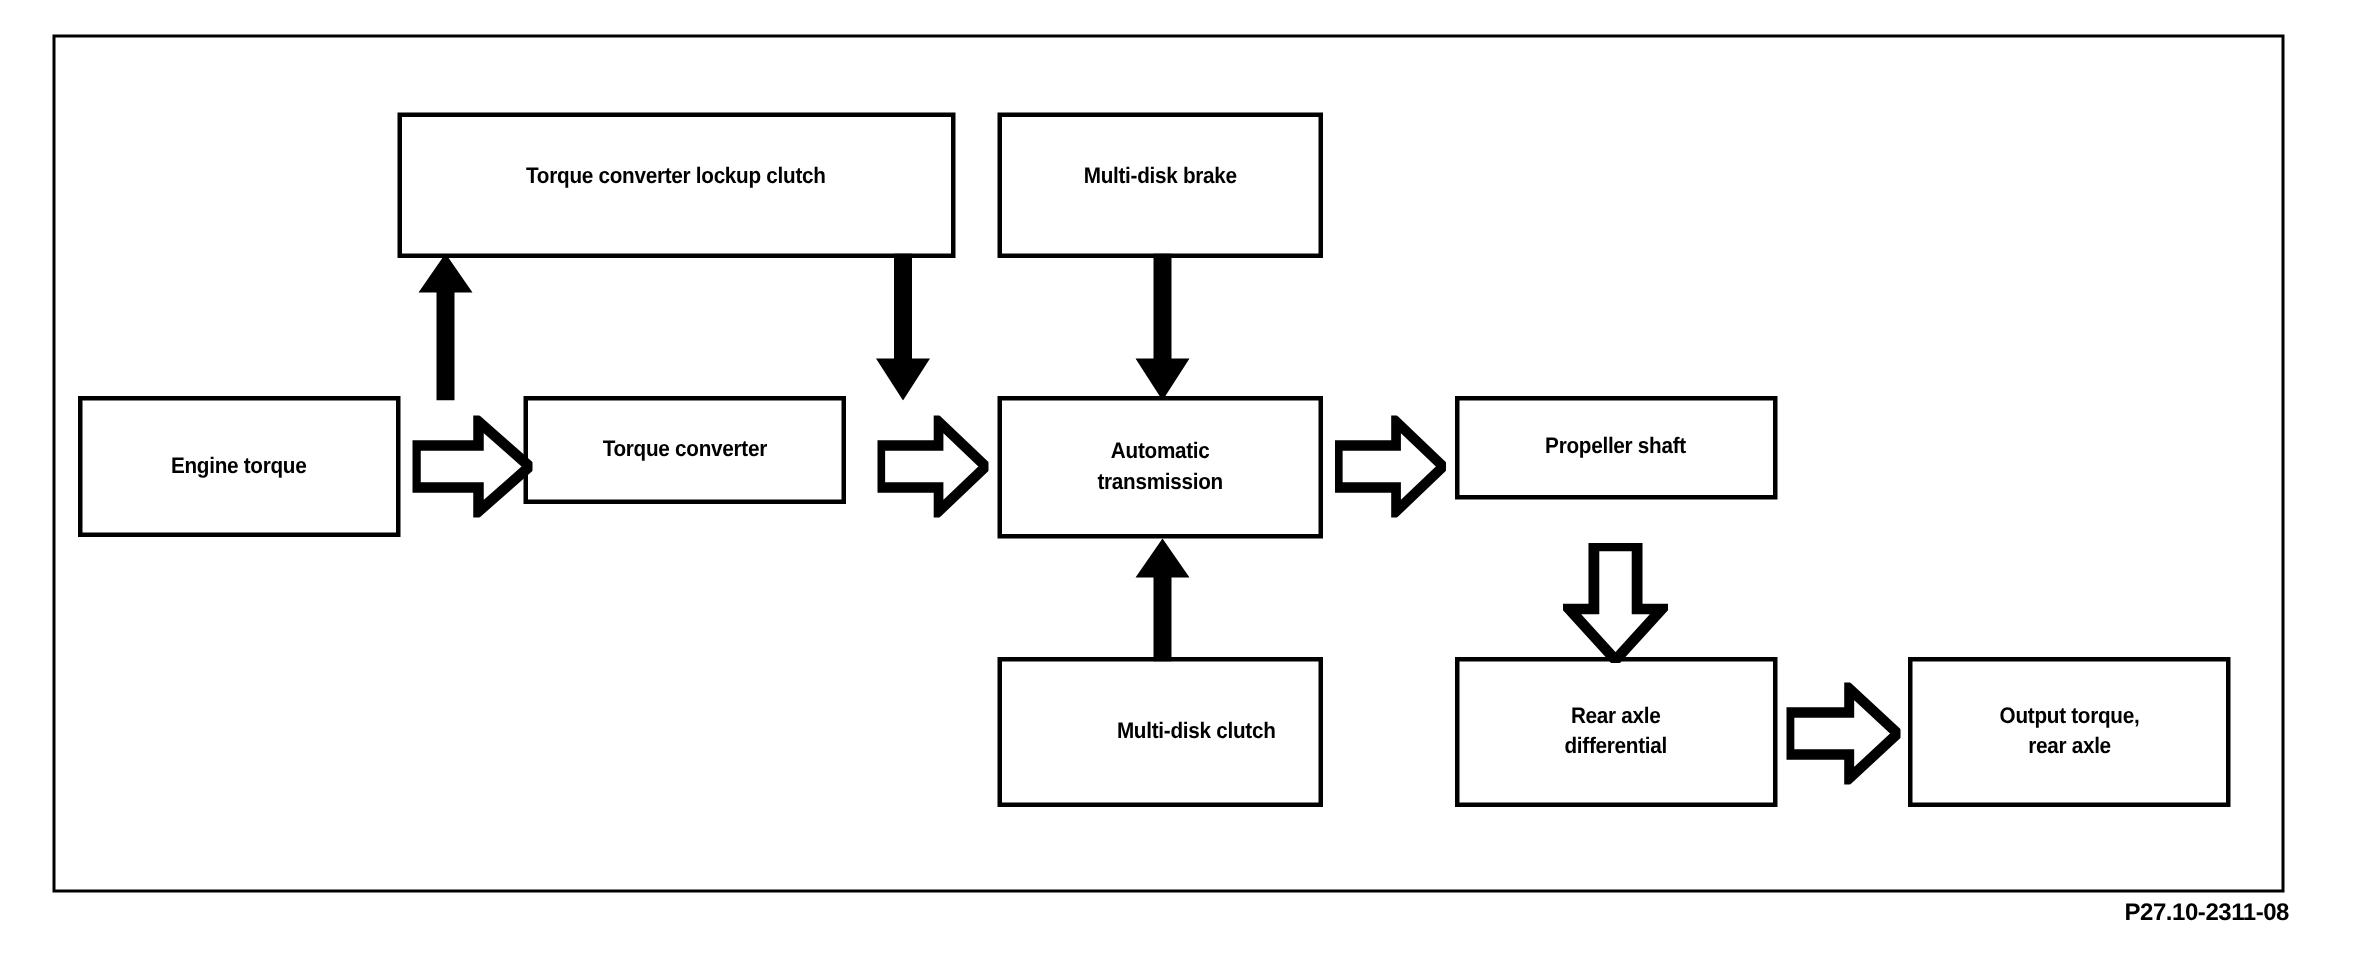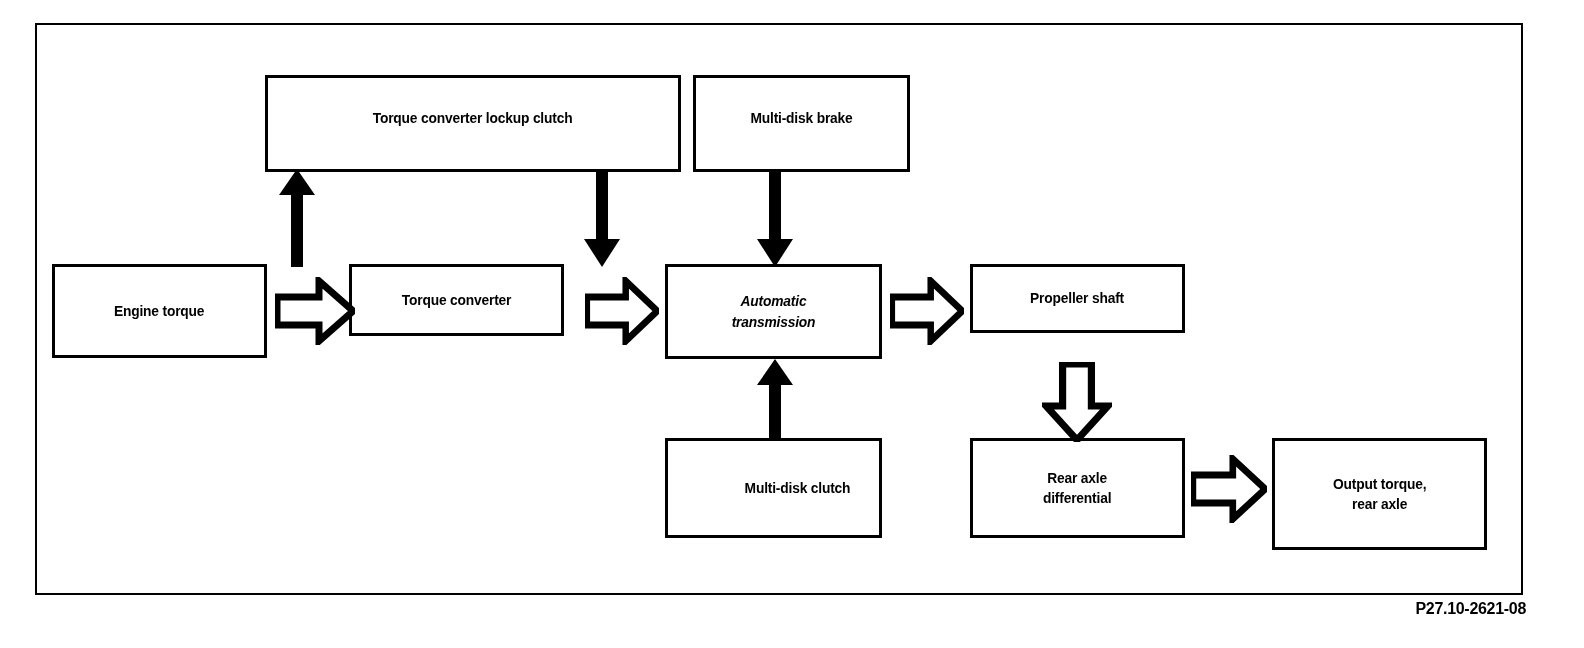--- a/index.html
+++ b/index.html
@@ -25,55 +25,55 @@
   .arrow-hollow svg{display:block;width:100%;height:100%;}
 
   #caption{position:absolute;right:58px;top:600px;font-size:16px;font-weight:bold;
         letter-spacing:-0.3px;white-space:nowrap;}
 </style>
 </head>
 <body>
 
 <div id="diagram-frame">
 
-  <div class="node top-aligned" style="left:228px;top:50px;width:416px;height:97px;">
+  <div class="node top-aligned" style="left:228px;top:50px;width:372px;height:97px;">
     <span class="label">Torque converter lockup clutch</span>
   </div>
 
-  <div class="node top-aligned" style="left:628px;top:50px;width:217px;height:97px;margin-left:28px;">
+  <div class="node top-aligned" style="left:628px;top:50px;width:217px;height:97px;">
     <span class="label">Multi-disk brake</span>
   </div>
 
   <div class="node" style="left:15px;top:239px;width:215px;height:94px;">
     <span class="label">Engine torque</span>
   </div>
 
   <div class="node" style="left:312px;top:239px;width:215px;height:72px;">
     <span class="label">Torque converter</span>
   </div>
 
-  <div class="node" style="left:628px;top:239px;width:217px;height:95px;font-style:italic;">
+  <div class="node" style="left:628px;top:239px;width:217px;height:95px;">
     <span class="label">Automatic
 transmission</span>
   </div>
 
   <div class="node" style="left:933px;top:239px;width:215px;height:69px;">
     <span class="label">Propeller shaft</span>
   </div>
 
   <div class="node" style="left:628px;top:413px;width:217px;height:100px;padding-left:48px;">
     <span class="label">Multi-disk clutch</span>
   </div>
 
   <div class="node" style="left:933px;top:413px;width:215px;height:100px;">
     <span class="label">Rear axle
 differential</span>
   </div>
 
-  <div class="node" style="left:1235px;top:413px;width:215px;height:112px;">
+  <div class="node" style="left:1235px;top:413px;width:215px;height:100px;">
     <span class="label">Output torque,
 rear axle</span>
   </div>
 
   <div class="arrow-hollow" style="left:238px;top:252px;width:80px;height:68px;">
     <svg viewBox="0 0 80 68" preserveAspectRatio="none">
       <polygon points="2,20 44,20 44,4 78,34 44,64 44,48 2,48" fill="#fff" stroke="#000" stroke-width="7" stroke-linejoin="miter"></polygon>
     </svg>
   </div>
 
@@ -120,13 +120,13 @@
   </div>
 
   <div class="arrow-solid" style="left:718px;top:334px;width:40px;height:82px;">
     <svg viewBox="0 0 40 82" preserveAspectRatio="none">
       <polygon points="20,0 38,26 26,26 26,82 14,82 14,26 2,26" fill="#000"></polygon>
     </svg>
   </div>
 
 </div>
 
-<div id="caption">P27.10-2621-08</div>
+<div id="caption">P27.10-2311-08</div>
 
 </body></html>

